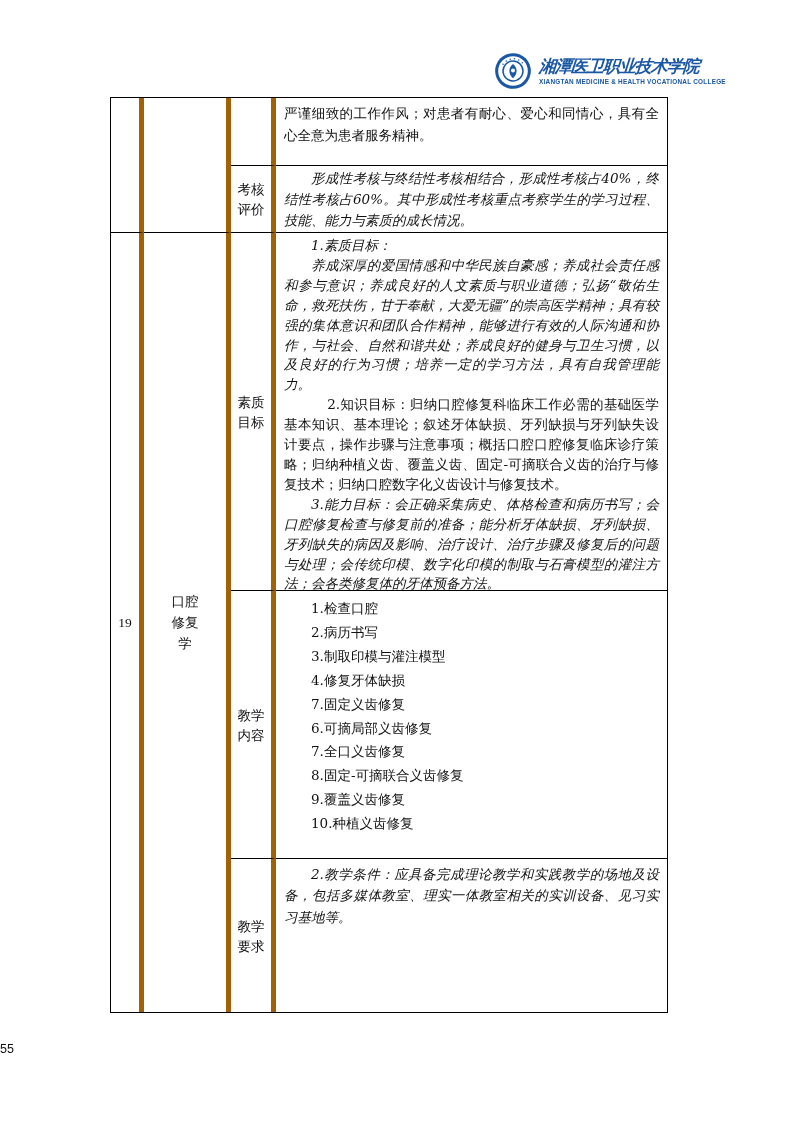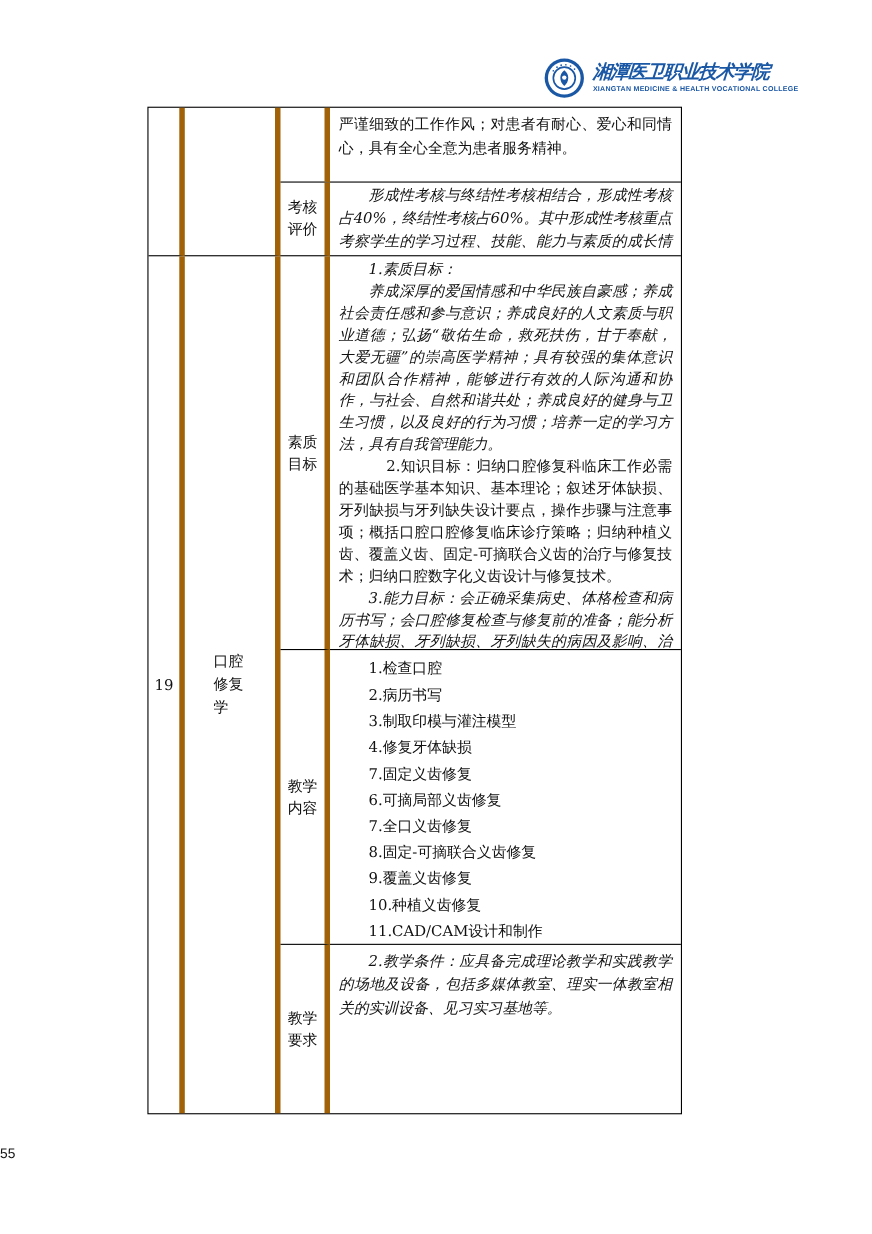--- a/index.html
+++ b/index.html
@@ -19,21 +19,21 @@
     transform:skewX(-4deg);
   }
   .logo-en{
     color:#1a57a5;font-size:6.4px;font-weight:bold;letter-spacing:0.25px;
     white-space:nowrap;line-height:8px;margin-top:2px;
     font-family:"Liberation Sans","DejaVu Sans",sans-serif;
   }
 
   
   .doc-table{
-    position:absolute;left:134px;top:97px;width:486px;height:916px;
+    position:absolute;left:110px;top:97px;width:558px;height:916px;
     display:grid;box-sizing:border-box;
     grid-template-columns:33px 87px 45px 1fr;
     grid-template-rows:68px 67px 358px 268px 1fr;
     border:1.5px solid #000;
     font-size:13.5px;
   }
   .cell{
     box-sizing:border-box;overflow:hidden;
     border-right:5px solid #a16207;border-bottom:1px solid #000;
   }
@@ -53,21 +53,21 @@
   .c3r4{grid-column:3;grid-row:4;}
   .c4r4{grid-column:4;grid-row:4;}
   .c3r5{grid-column:3;grid-row:5;}
   .c4r5{grid-column:4;grid-row:5;}
 
   .label-cell{
     display:flex;align-items:center;justify-content:center;
     text-align:center;line-height:20px;padding:0 4px;
   }
   .center-cell{
-    display:flex;align-items:center;justify-content:center;
+    display:flex;align-items:center;justify-content:center;text-align:center;font-family:Liberation Serif, serif;
   }
   .vname{width:2.2em;line-height:21px;word-break:break-all;}
 
   .content-cell{text-align:justify;}
   .cont-text{padding:4px 8px 0 8px;line-height:22px;}
   .assess-text{padding:2px 8px 0 8px;line-height:21px;}
   .objectives{padding:3px 8px 0 8px;line-height:19.9px;}
   .objectives p{margin:0;}
   .teach-items{padding:6px 8px 0 8px;line-height:23.9px;}
   .teach-items div{text-indent:2em;}
@@ -140,21 +140,20 @@
     <div>1.检查口腔</div>
     <div>2.病历书写</div>
     <div>3.制取印模与灌注模型</div>
     <div>4.修复牙体缺损</div>
     <div>7.固定义齿修复</div>
     <div>6.可摘局部义齿修复</div>
     <div>7.全口义齿修复</div>
     <div>8.固定-可摘联合义齿修复</div>
     <div>9.覆盖义齿修复</div>
     <div>10.种植义齿修复</div>
-    <div>11.CAD/CAM设计和制作</div>
   </div>
 
   <div class="cell c3r5 label-cell no-b">教学要求</div>
   <div class="cell c4r5 no-r no-b content-cell requirements">
     <p class="ind2">2.教学条件：应具备完成理论教学和实践教学的场地及设备，包括多媒体教室、理实一体教室相关的实训设备、见习实习基地等。</p>
   </div>
 
 </div>
 
 <div class="page-number">55</div>

